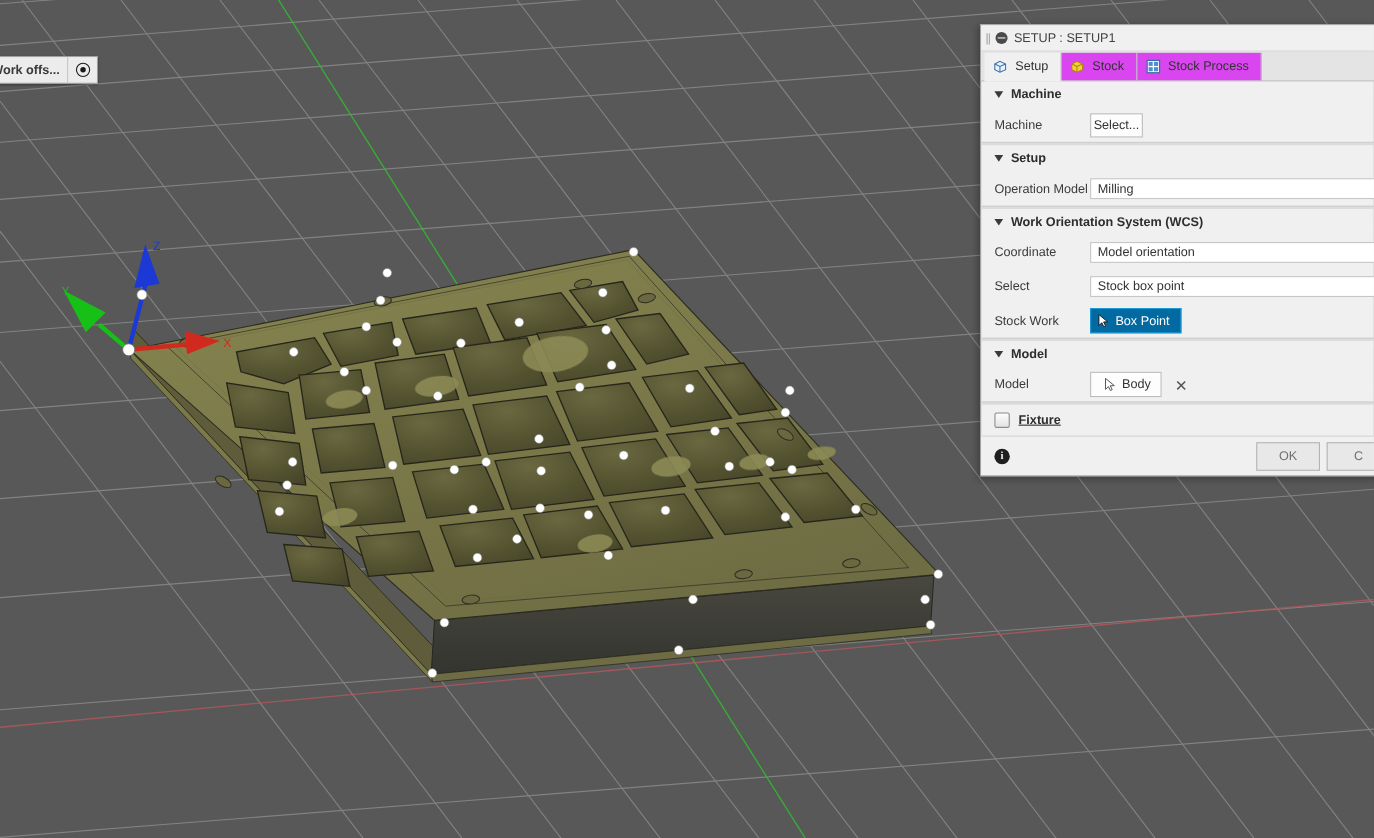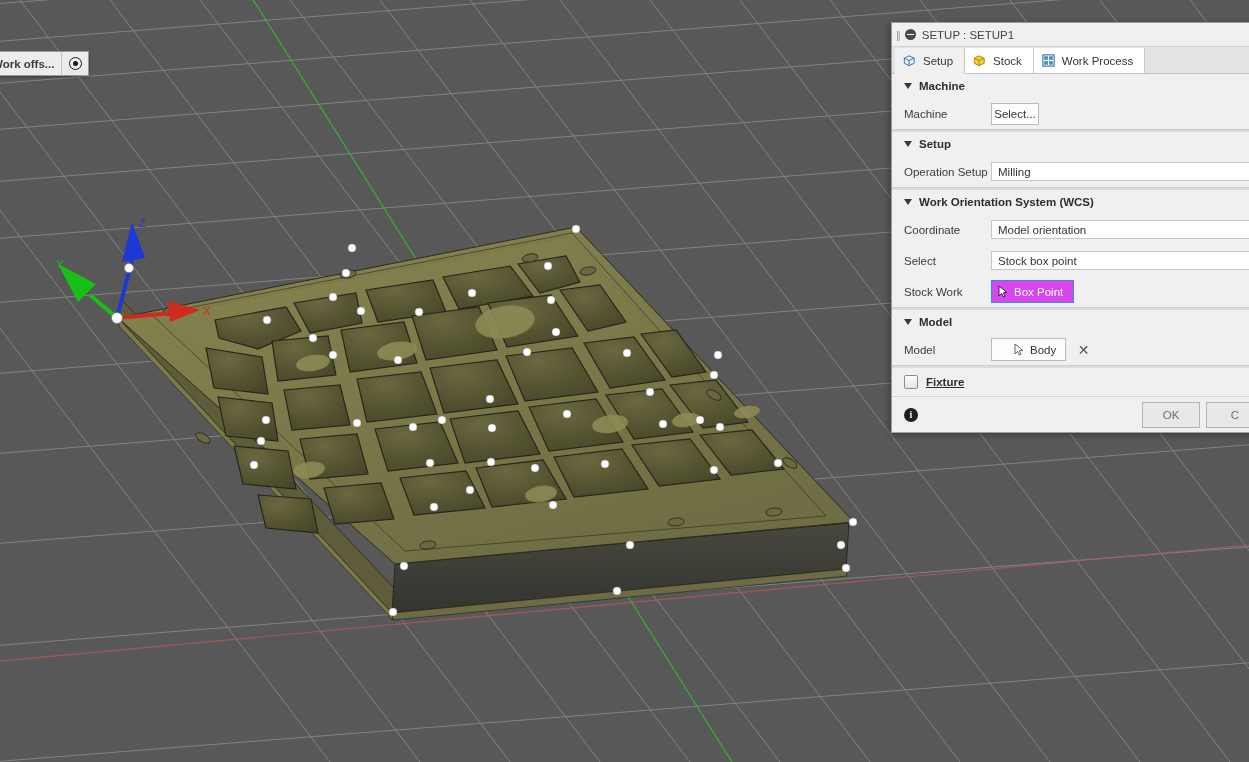--- a/index.html
+++ b/index.html
@@ -85,21 +85,21 @@
     height: 26px;
     background: #e4e4e4;
     border-bottom: 1px solid #c2c2c2;
     padding-left: 3px;
   }
   .tab {
     display: flex; align-items: center; gap: 6px;
     height: 25px; padding: 0 11px 0 7px;
     border-right: 1px solid #c8c8c8;
     font-size: 11.5px; color: #333;
-    background: #ffffff;
+    background: #d946ef;
     cursor: default;
   }
   .tab.active {
     background: #f0f0f0;
     border-bottom: 1px solid #f0f0f0;
     margin-bottom: -1px;
   }
   .tab .ic { width: 15px; height: 15px; flex: none; }
 
   
@@ -137,34 +137,34 @@
     min-width: 48px;
     background: #fdfdfd;
     border: 1px solid #bcbcbc;
     font-size: 11.5px; color: #333;
     display: flex; align-items: center; justify-content: center;
     padding: 0 0;
     box-sizing: border-box;
   }
   .btn-blue {
     height: 23px;
-    background: #d946ef;
+    background: #0369a1;
     border: 1px solid #1b9ad6;
     color: #fff; font-size: 11.5px;
     display: flex; align-items: center; gap: 5px;
     padding: 0 10px 0 6px;
     box-sizing: border-box;
   }
   .btn-sel {
     height: 23px;
     background: #fdfdfd;
     border: 1px solid #bcbcbc;
     color: #333; font-size: 11.5px;
     display: flex; align-items: center; gap: 5px;
-    padding: 0 9px 0 22px;
+    padding: 0 9px 0 12px;
     box-sizing: border-box;
   }
   .x-btn {
     margin-left: 10px; font-size: 14px; color: #555;
     width: 15px; text-align: center; line-height: 1;
   }
   .chk-row { display: flex; align-items: center; gap: 8px; padding: 7px 0 7px 12px; }
   .chkbox {
     width: 12px; height: 12px;
     background: linear-gradient(#fdfdfd,#e3e3e3);
@@ -454,40 +454,40 @@
       <div class="tab">
         <span class="ic">
           <svg class="cursor-glyph" width="15" height="15" viewBox="0 0 16 16">
             <rect x="2" y="2" width="12" height="12" fill="#ffffff" stroke="#3b6ea5" stroke-width="1.2"></rect>
             <rect x="3.4" y="3.4" width="4" height="4" fill="#4a8fd4"></rect>
             <rect x="8.6" y="3.4" width="4" height="4" fill="#4a8fd4"></rect>
             <rect x="3.4" y="8.6" width="4" height="4" fill="#4a8fd4"></rect>
             <rect x="8.6" y="8.6" width="4" height="4" fill="#4a8fd4"></rect>
           </svg>
         </span>
-        <span>Work Process</span>
+        <span>Stock Process</span>
       </div>
     </div>
 
     <div class="section-head">
       <span class="tri"></span>
       <span>Machine</span>
     </div>
     <div class="row">
       <span class="lbl">Machine</span>
       <div class="btn-sm">Select...</div>
     </div>
     <div class="divider"></div>
 
     <div class="section-head">
       <span class="tri"></span>
       <span>Setup</span>
     </div>
     <div class="row">
-      <span class="lbl">Operation Setup</span>
+      <span class="lbl">Operation Model</span>
       <div class="txtfield">Milling</div>
     </div>
     <div class="divider"></div>
 
     <div class="section-head">
       <span class="tri"></span>
       <span>Work Orientation System (WCS)</span>
     </div>
     <div class="row">
       <span class="lbl">Coordinate</span>

